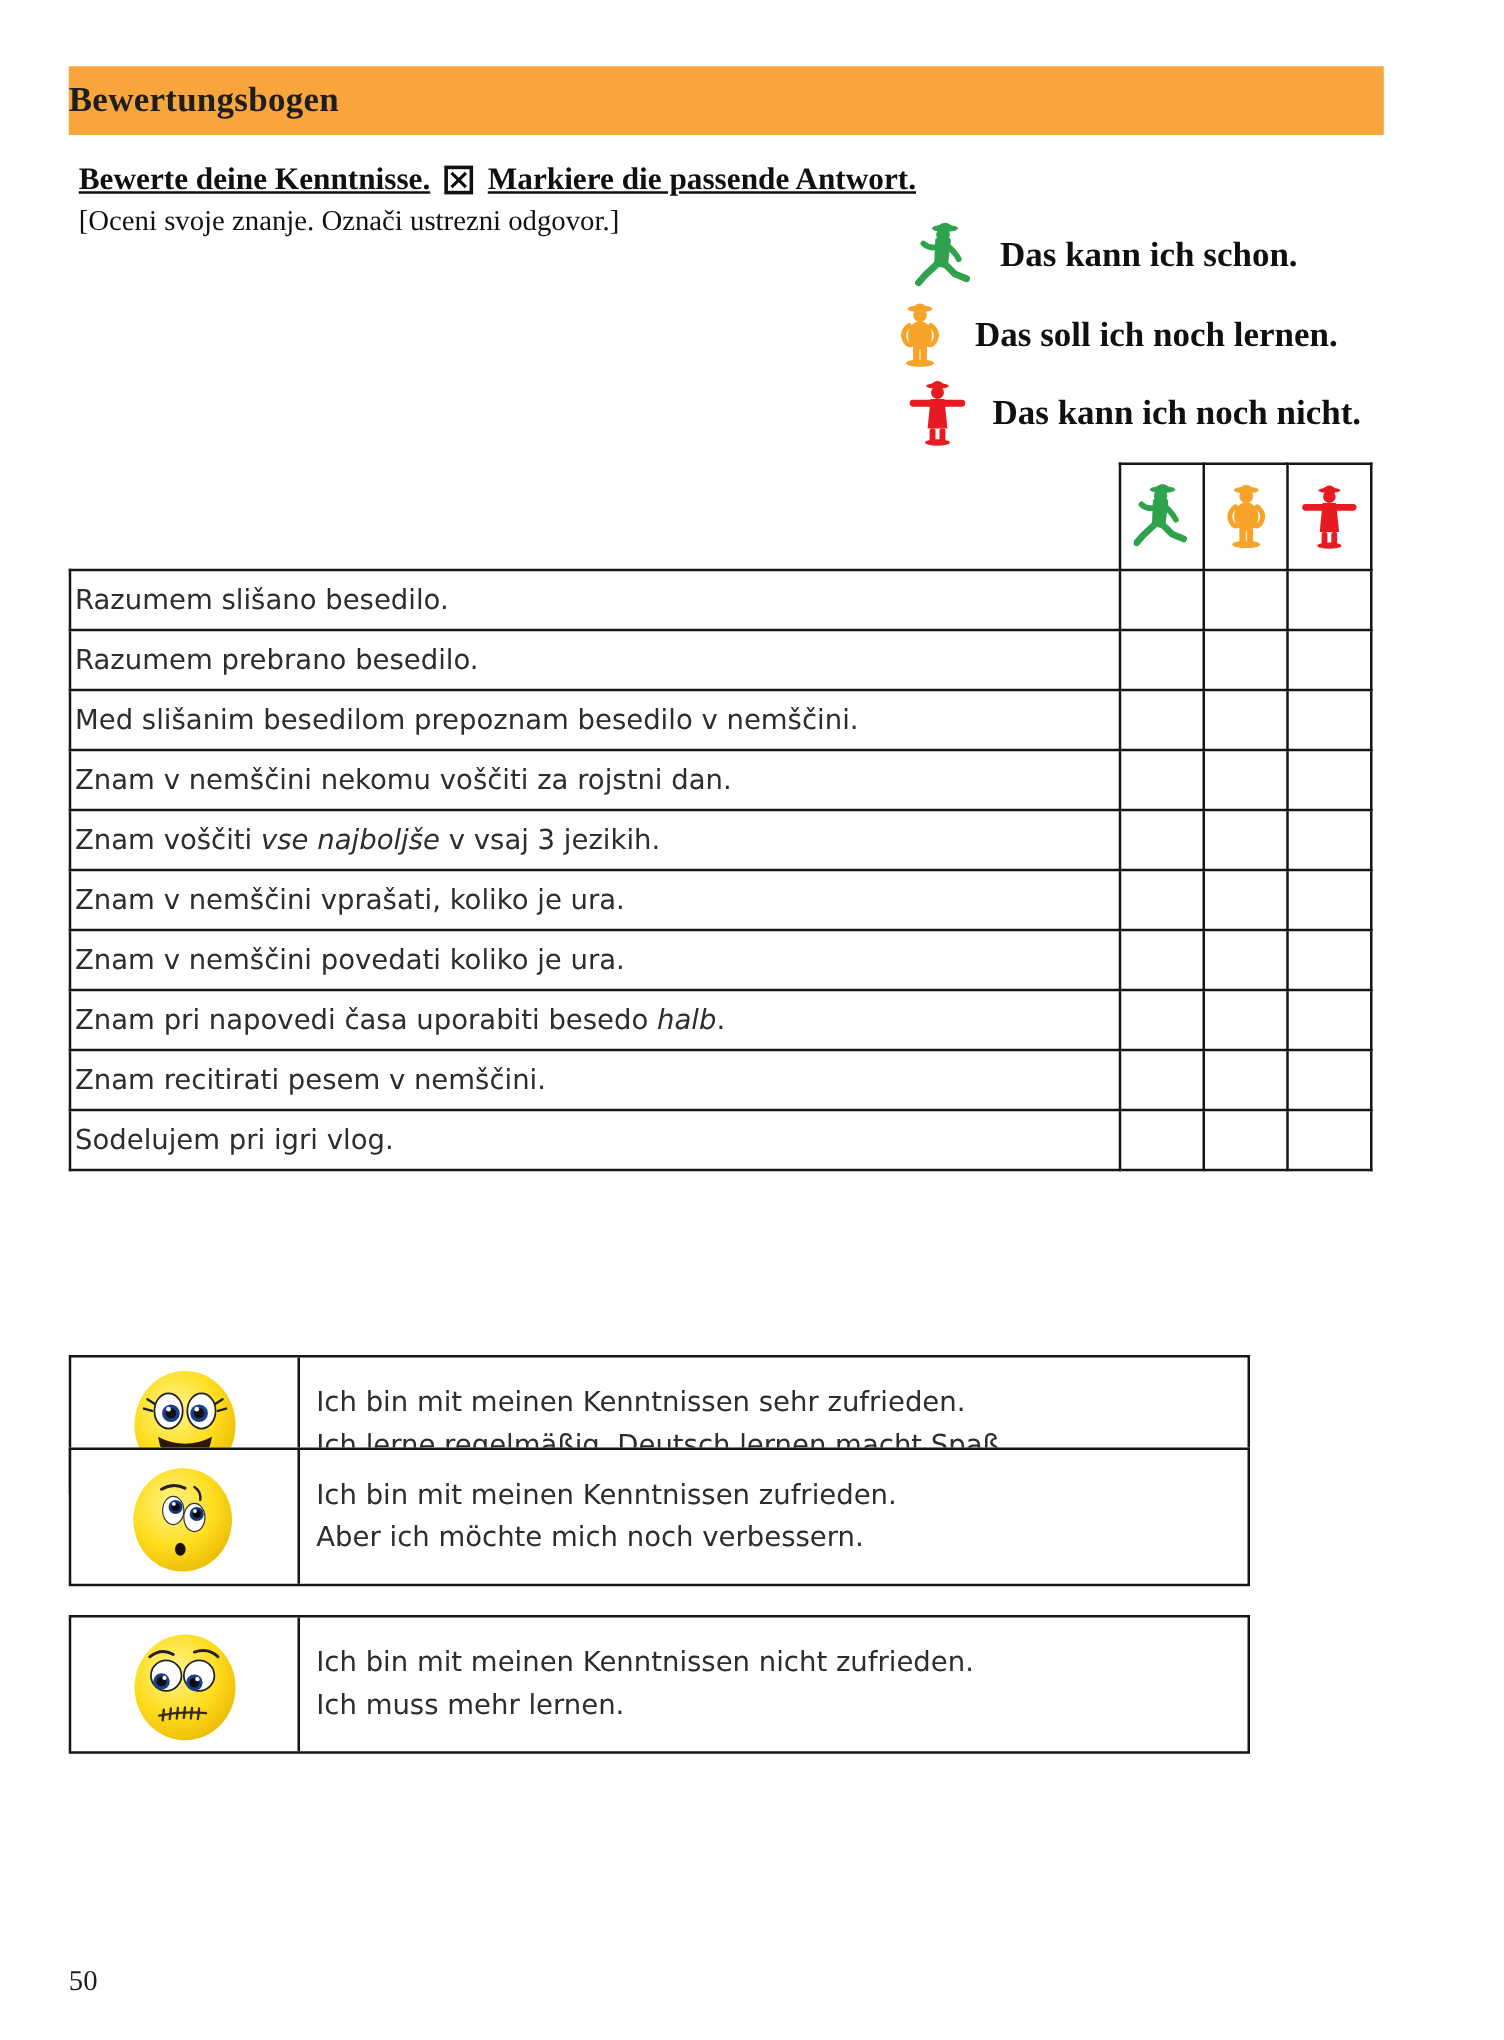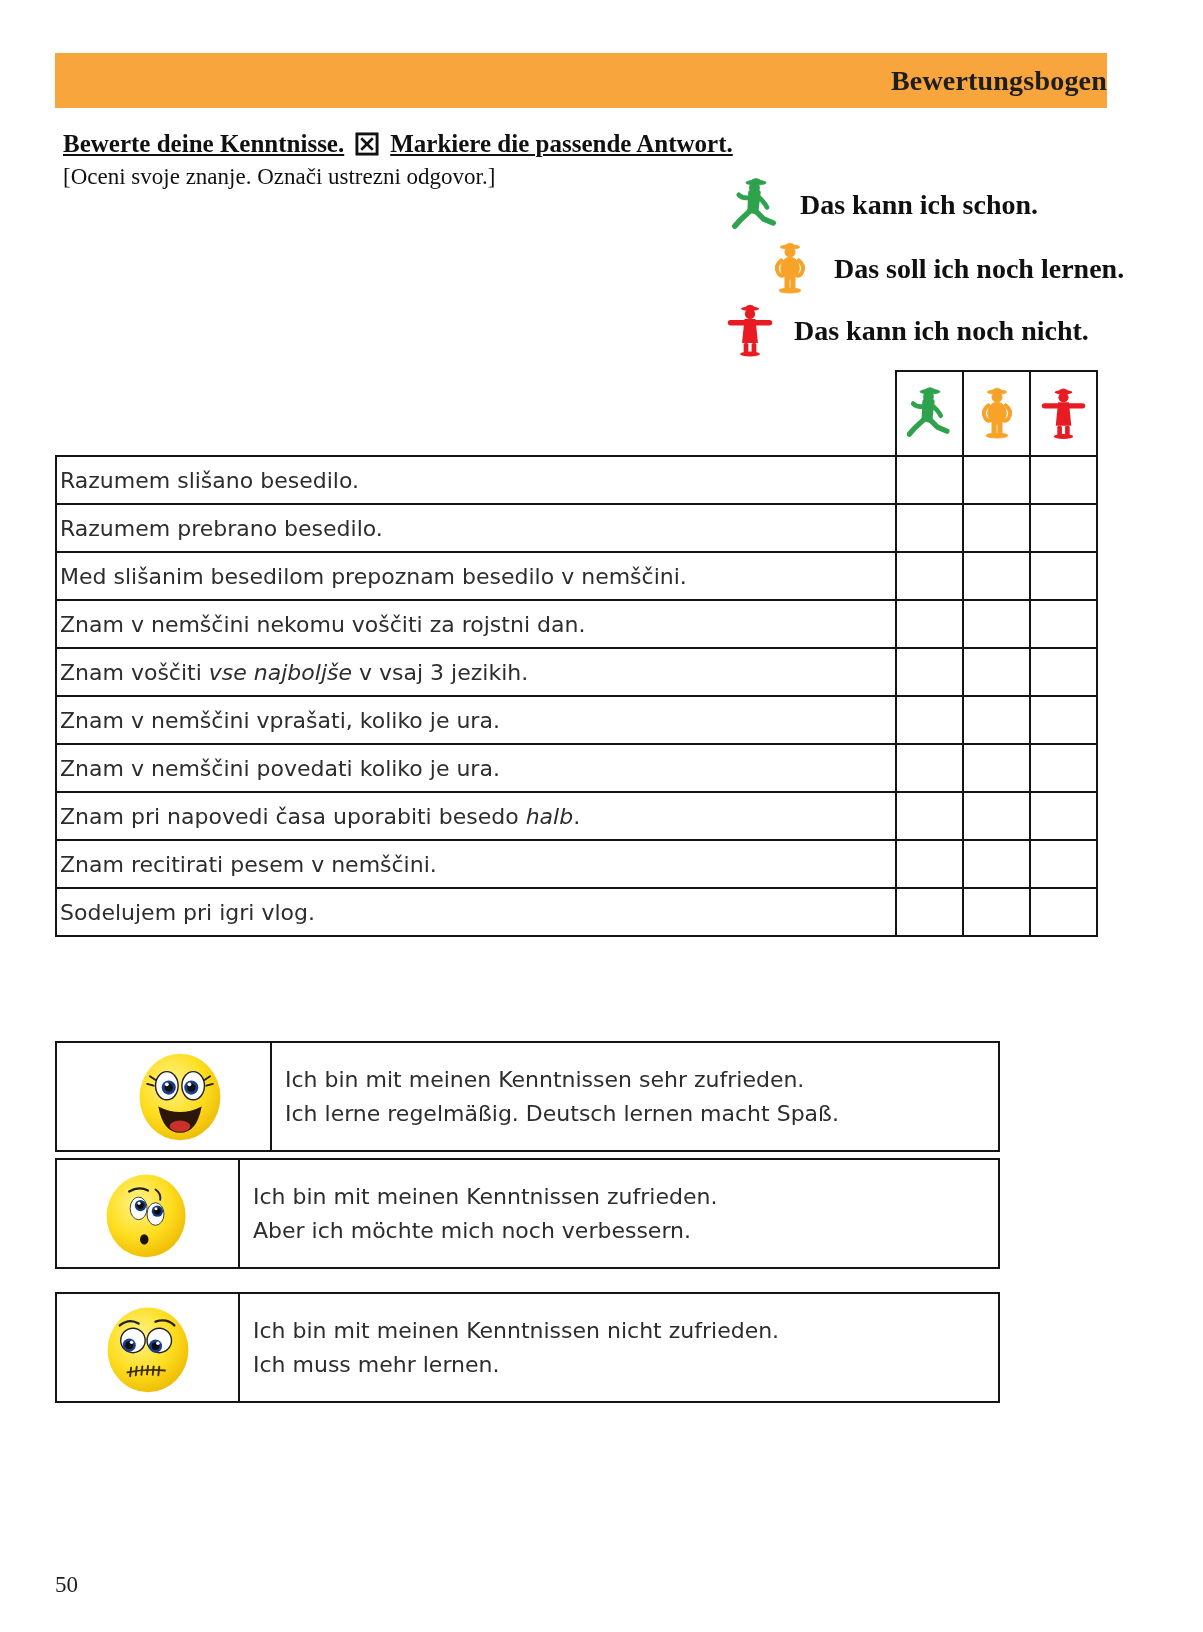--- a/index.html
+++ b/index.html
@@ -3,38 +3,38 @@
 <meta charset="utf-8">
 <style>
   * { margin:0; padding:0; box-sizing:border-box; }
   html,body { background:#ffffff; }
   .page {
     position:relative; width:1203px; height:1632px; background:#ffffff;
     font-family:"Liberation Serif", "DejaVu Serif", serif; overflow:hidden;
   }
   .orange-bar {
     position:absolute; left:55px; top:53px; width:1052px; height:55px;
-    background:#F7A53C; display:flex; align-items:center; justify-content:flex-end;
+    background:#F7A53C; display:flex; align-items:center; justify-content:flex-start;
   }
   .orange-bar .title {
     font-size:28px; font-weight:bold; color:#1e1e1e; letter-spacing:0.2px;
   }
   .instr1 {
     position:absolute; left:63px; top:126px; height:36px;
     display:flex; align-items:center; gap:11px;
     font-size:25px; font-weight:bold; color:#101010; white-space:nowrap;text-decoration:underline;
   }
   .boxedx { display:inline-flex; align-items:center; }
   .instr2 {
     position:absolute; left:63px; top:164px;
     font-size:23px; color:#101010; white-space:nowrap;
   }
   .legend-row { position:absolute; display:flex; align-items:center; height:62px; }
   .legend-row.l0 { left:718px; top:174px; }
-  .legend-row.l1 { left:752px; top:238px; }
+  .legend-row.l1 { left:698px; top:238px; }
   .legend-row.l2 { left:712px; top:300px; }
   .legend-icon { width:76px; display:flex; align-items:center; justify-content:center; }
   .legend-label {
     font-size:28px; font-weight:bold; color:#101010; margin-left:6px; white-space:nowrap;
   }
   table.assess {
     position:absolute; left:55px; top:370px; border-collapse:collapse; table-layout:fixed;
   }
   table.assess td { vertical-align:middle; }
   td.head-empty { border:none; }
@@ -45,21 +45,21 @@
   tr.body-row td { border:2px solid #151515; height:48px; }
   td.stmt {
     font-family:"DejaVu Sans", "Liberation Sans", sans-serif;
     font-size:22px; color:#2d2d2d; padding-left:3px; white-space:nowrap;
   }
   td.stmt i { font-style:italic; }
   .fbox {
     position:absolute; left:55px; width:945px; height:111px;
     border:2px solid #151515; display:flex; background:#fff;
   }
-  .fbox.b0 { top:1041px;padding-left:32px; }
+  .fbox.b0 { top:1084px; }
   .fbox.b1 { top:1158px; }
   .fbox.b2 { top:1292px; }
   .fbox-icon {
     width:183px; border-right:2px solid #151515;
     display:flex; align-items:center; justify-content:center;
   }
   .fbox-text {
     flex:1; display:flex; flex-direction:column; justify-content:center;
     padding-left:13px; font-family:"DejaVu Sans", "Liberation Sans", sans-serif;
     font-size:22px; color:#2d2d2d; line-height:34px; white-space:nowrap;

